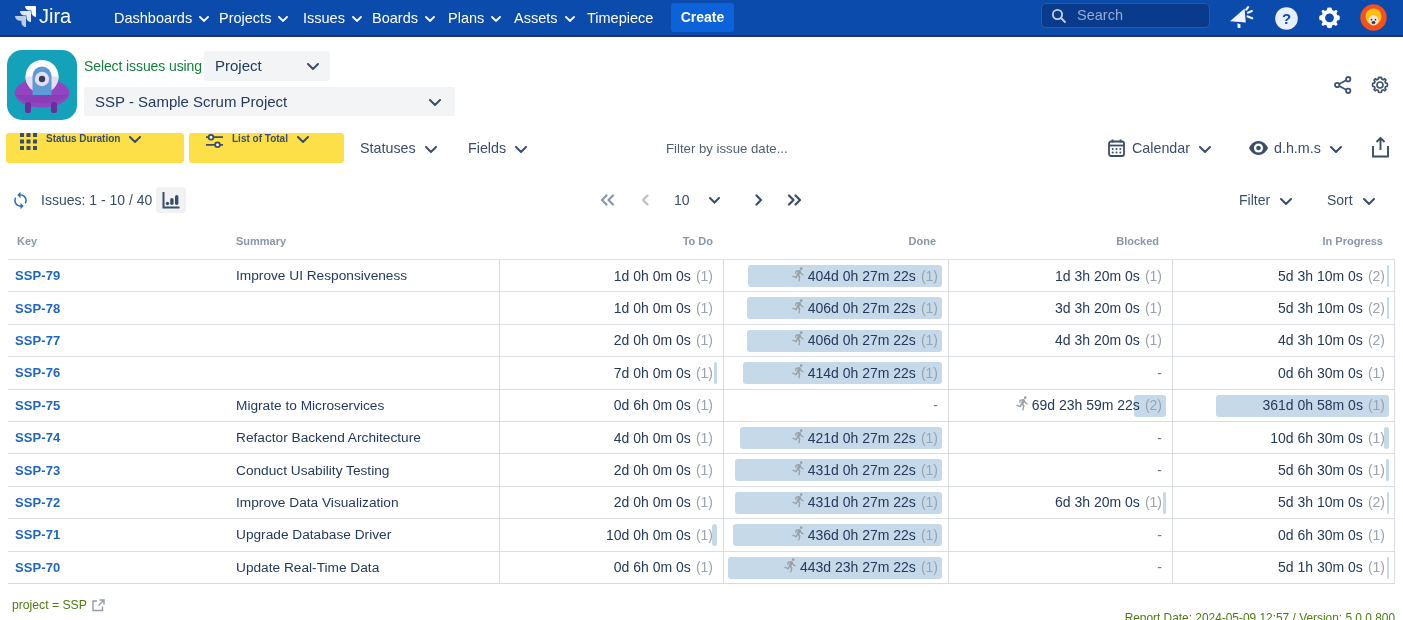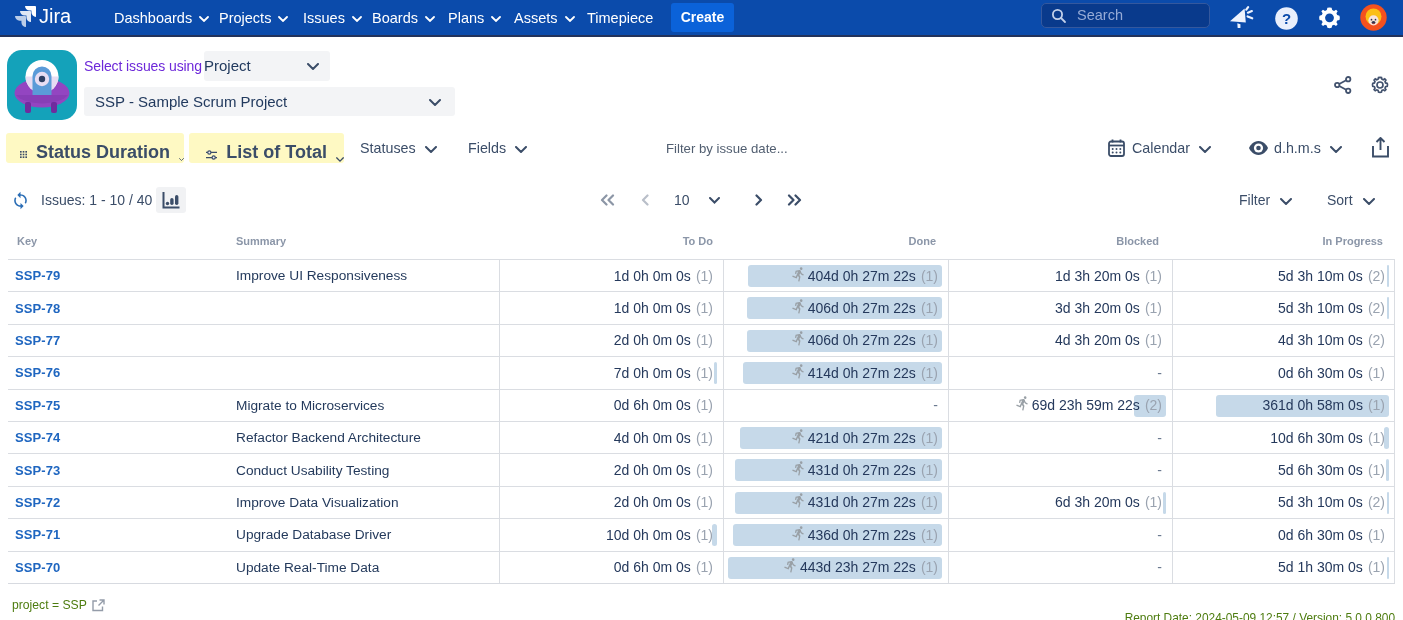--- a/index.html
+++ b/index.html
@@ -9,24 +9,24 @@
 
 #nav{position:absolute;left:0;top:0;width:1403px;height:37px;background:#0b4bab;border-bottom:2px solid #22325b}
 #nav .item{position:absolute;top:0;height:35px;color:#fff;font-size:14.5px;font-weight:400;white-space:nowrap;display:flex;align-items:center}
 #nav .item svg{margin-left:7px;margin-top:2px}
 #create{position:absolute;left:671px;top:3px;width:63px;height:29px;background:#0b62d9;border-radius:3px;
   color:#fff;font-size:14px;font-weight:700;text-align:center;line-height:29px}
 #search{position:absolute;left:1041px;top:3px;width:169px;height:25px;background:#093a8c;border:1px solid #34589e;border-radius:5px}
 #search .ph{position:absolute;left:35px;top:3px;color:#96abd6;font-size:14.5px}
 
 #appicon{position:absolute;left:7px;top:50px}
-.seltext{position:absolute;left:84px;top:58px;font-size:14px;letter-spacing:-.1px;color:#6d28d9}
+.seltext{position:absolute;left:84px;top:58px;font-size:14px;letter-spacing:-.1px;color:#15803d}
 .drop{position:absolute;background:#f3f4f6;border-radius:3px;color:#223a5e;font-size:15px}
 
-.tbtn{position:absolute;top:133px;height:30px;background:#fef9c3;border-radius:3px;color:#3b4d68;font-size:18px;font-weight:700;display:flex;align-items:flex-end;white-space:nowrap}
+.tbtn{position:absolute;top:133px;height:30px;background:#fde047;border-radius:3px;color:#3b4d68;font-size:10px;font-weight:700;display:flex;align-items:flex-start;white-space:nowrap}
 .tlabel{position:absolute;top:133px;height:30px;color:#3b4d68;font-size:14.3px;font-weight:400;display:flex;align-items:center;white-space:nowrap}
 .tlabel svg,.tbtn .cv{margin-left:9px;margin-top:3px}
 
 .irow{position:absolute;top:188px;height:24px;line-height:24px;color:#3b4d68;font-size:14px}
 
 #tbl{position:absolute;left:8px;top:259px;width:1387px;height:325px;border-bottom:1px solid #d7dae0;font-size:14px}
 .trow{position:relative;height:32.4px;border-top:1px solid #dadde2}
 .cell{position:absolute;top:0;height:100%;display:flex;align-items:center}
 .rnum{justify-content:flex-end;padding-right:10px}
 .key{left:7px;color:#1f66c0;font-weight:700;font-size:13px;letter-spacing:.1px}
@@ -124,21 +124,21 @@
   <rect x="18" y="52" width="6" height="11" rx="2" fill="#6f2b9e"></rect>
   <rect x="44" y="52" width="6" height="11" rx="2" fill="#6f2b9e"></rect>
   <circle cx="35" cy="26.5" r="16.5" fill="#fff"></circle>
   <path d="M18.5 26.5 a16.5 16.5 0 0 0 33 0 z" fill="#e7ddf3"></path>
   <path d="M25.5 45 l0-19 a9.5 9.5 0 0 1 19 0 l0 19 z" fill="#5b9bd8"></path>
   <circle cx="35" cy="29" r="7.2" fill="#e7ddf3"></circle>
   <circle cx="35" cy="29" r="3.2" fill="#2e3f63"></circle>
 </svg>
 <span class="seltext">Select issues using</span>
 <div class="drop" style="left:204px;top:51px;width:126px;height:30px;line-height:30px">
-  <span style="">Project</span>
+  <span style="margin-left:11px">Project</span>
   <svg class="abs" style="left:103px;top:12px" width="12" height="7" viewBox="0 0 12 7">
       <path d="M1 1l5 5 5-5" stroke="#3b4d68" stroke-width="2" fill="none" stroke-linecap="round"></path>
     </svg>
 </div>
 <div class="drop" style="left:84px;top:87px;width:371px;height:29px;line-height:29px">
   <span style="margin-left:11px">SSP - Sample Scrum Project</span>
   <svg class="abs" style="left:345px;top:12px" width="12" height="7" viewBox="0 0 12 7">
       <path d="M1 1l5 5 5-5" stroke="#3b4d68" stroke-width="2" fill="none" stroke-linecap="round"></path>
     </svg>
 </div>

